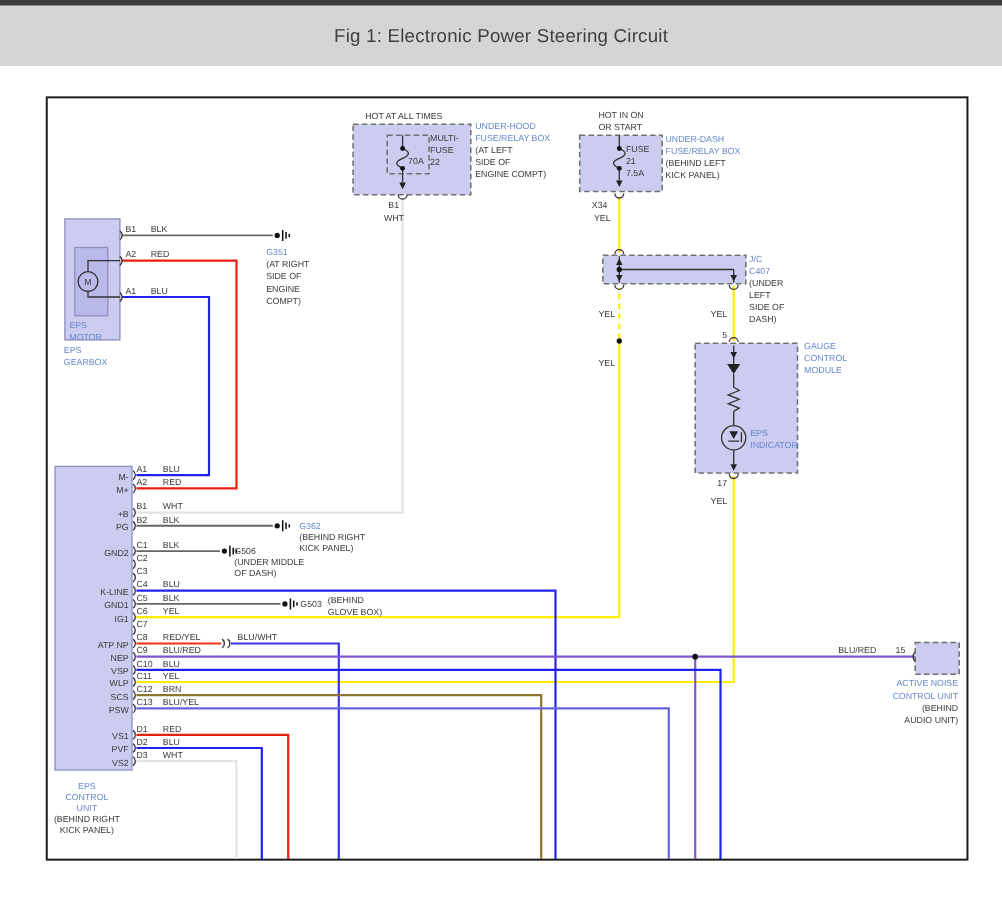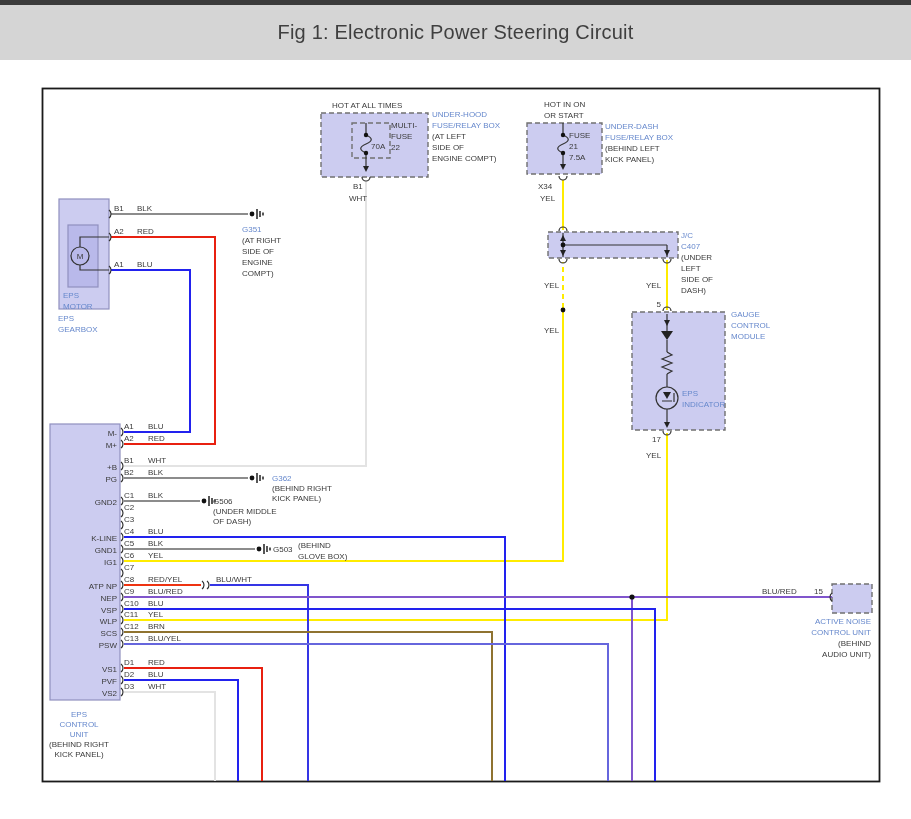--- a/index.html
+++ b/index.html
@@ -1,21 +1,21 @@
 <!DOCTYPE html>
 <html><head>
 <meta charset="utf-8">
 <style>
   html,body{margin:0;padding:0;background:#ffffff;}
   #page{position:relative;width:911px;height:819px;background:#ffffff;overflow:hidden;
         font-family:"Liberation Sans",sans-serif;}
   #titlebar{position:absolute;left:0;top:0;width:911px;height:60px;background:#d5d5d5;}
   #topstrip{position:absolute;left:0;top:0;width:911px;height:5px;background:#3b3b3b;}
   #title{position:absolute;left:0;top:5px;width:911px;height:55px;display:flex;
-         align-items:center;justify-content:center;font-size:20px;color:#3f3f3f;
+         align-items:center;justify-content:center;font-size:17px;color:#3f3f3f;
          letter-spacing:.2px;}
   svg{position:absolute;left:0;top:0;}
   svg text{font-family:"Liberation Sans",sans-serif;font-size:8px;fill:#3a3a3a;}
   svg text.b{fill:#6688cc;}
   svg text.e{text-anchor:end;}
   svg text.m{text-anchor:middle;}
   .wire{fill:none;stroke-width:2;}
   .thin{stroke-width:1.7;}
   .sym{fill:none;stroke:#333;stroke-width:1.2;}
   .dashbox{stroke:#707070;stroke-width:1.4;stroke-dasharray:5 3;}

